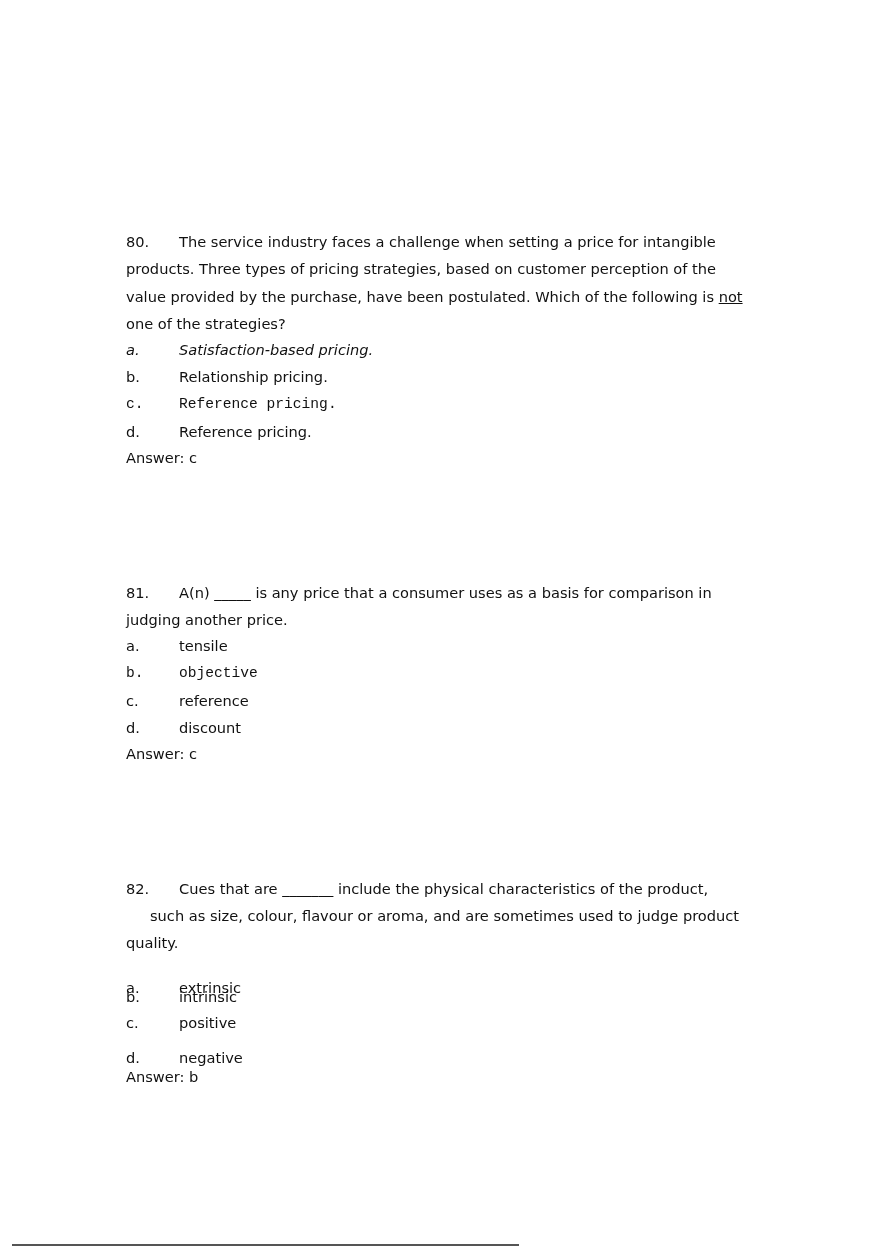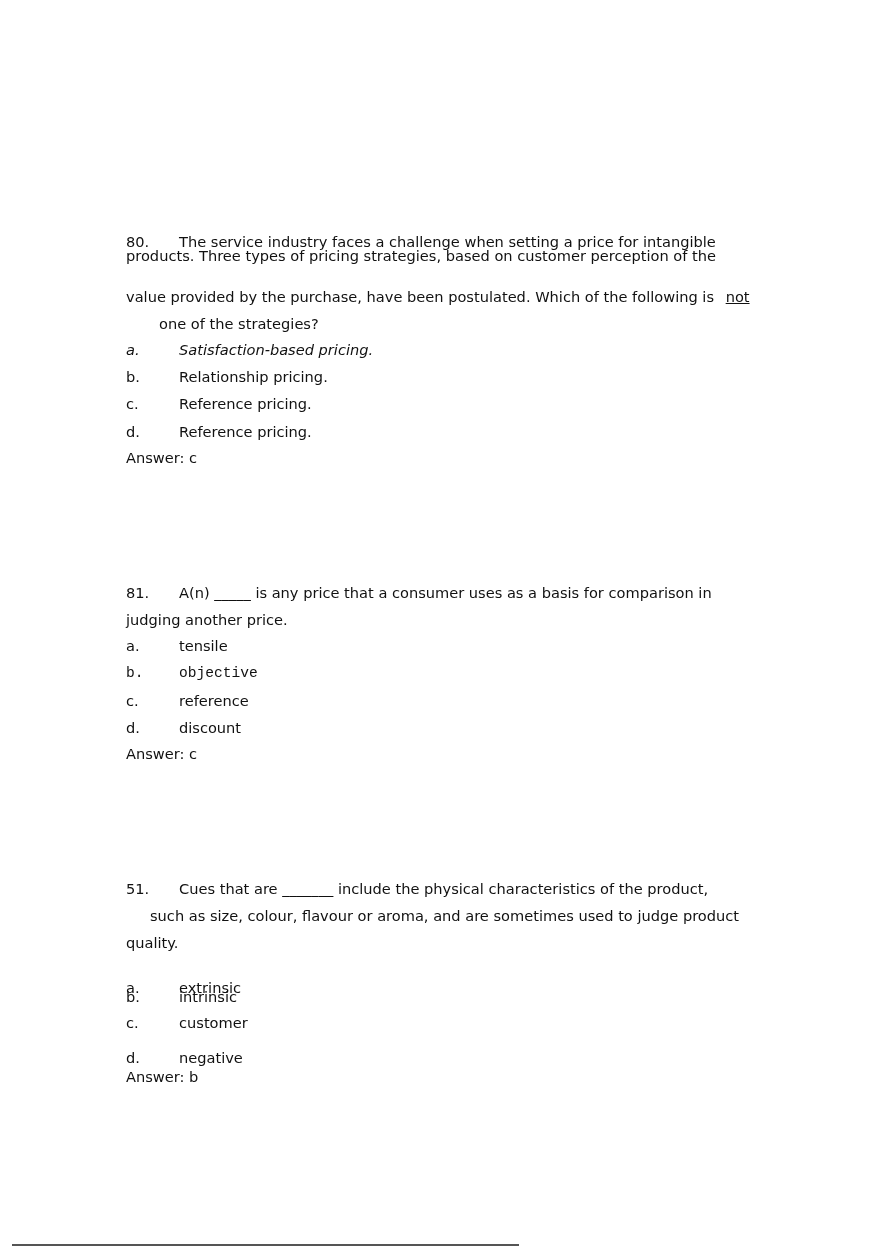--- a/index.html
+++ b/index.html
@@ -27,54 +27,53 @@
       white-space: nowrap;
       line-height: 20px;
       height: 20px;
     }
     .num {
       display: inline-block;
       width: 53px;
     }
     .u {
       text-decoration: underline;
-      margin-left: 7px;
     }
     .bottom-rule {
       position: absolute;
       left: 12px;
       top: 1244px;
       width: 507px;
       height: 2px;
       background: #555555;
     }
   </style>
 </head>
 <body>
 
 <div class="question" style="top:232px;">
   <div class="line" style="top:0px;">
     <span class="num">80.</span><span>The service industry faces a challenge when setting a price for intangible</span>
   </div>
-  <div class="line" style="top:14px;text-align:center;">
+  <div class="line" style="top:27px;text-align:center;">
     <span>products. Three types of pricing strategies, based on customer perception of the</span>
   </div>
   <div class="line" style="top:55px;">
     <span style="white-space:pre;">value provided by the purchase, have been postulated. Which of the following is </span><span class="u">not</span>
   </div>
-  <div class="line" style="top:82px;margin-left:33px;">
+  <div class="line" style="top:82px;">
     <span>one of the strategies?</span>
   </div>
   <div class="line" style="top:108px;font-style:italic;">
     <span class="num">a.</span><span>Satisfaction-based pricing.</span>
   </div>
   <div class="line" style="top:135px;">
     <span class="num">b.</span><span>Relationship pricing.</span>
   </div>
-  <div class="line" style="top:162px;">
+  <div class="line" style="top:162px;font-family:Liberation Mono, monospace;">
     <span class="num">c.</span><span>Reference pricing.</span>
   </div>
   <div class="line" style="top:190px;">
     <span class="num">d.</span><span>Reference pricing.</span>
   </div>
   <div class="line" style="top:216px;">Answer: c</div>
 </div>
 
 <div class="question" style="top:583px;">
   <div class="line" style="top:0px;">
@@ -93,36 +92,36 @@
     <span class="num">c.</span><span>reference</span>
   </div>
   <div class="line" style="top:135px;">
     <span class="num">d.</span><span>discount</span>
   </div>
   <div class="line" style="top:161px;">Answer: c</div>
 </div>
 
 <div class="question" style="top:879px;">
   <div class="line" style="top:0px;">
-    <span class="num">51.</span><span>Cues that are _______ include the physical characteristics of the product,</span>
+    <span class="num">82.</span><span>Cues that are _______ include the physical characteristics of the product,</span>
   </div>
   <div class="line" style="top:27px;margin-left:24px;">
     <span>such as size, colour, flavour or aroma, and are sometimes used to judge product</span>
   </div>
   <div class="line" style="top:54px;">
     <span>quality.</span>
   </div>
   <div class="line" style="top:99px;">
     <span class="num">a.</span><span>extrinsic</span>
   </div>
   <div class="line" style="top:108px;">
     <span class="num">b.</span><span>intrinsic</span>
   </div>
   <div class="line" style="top:134px;">
-    <span class="num">c.</span><span>customer</span>
+    <span class="num">c.</span><span>positive</span>
   </div>
   <div class="line" style="top:169px;">
     <span class="num">d.</span><span>negative</span>
   </div>
   <div class="line" style="top:188px;">Answer: b</div>
 </div>
 
 <div class="bottom-rule"></div>
 
 </body></html>

